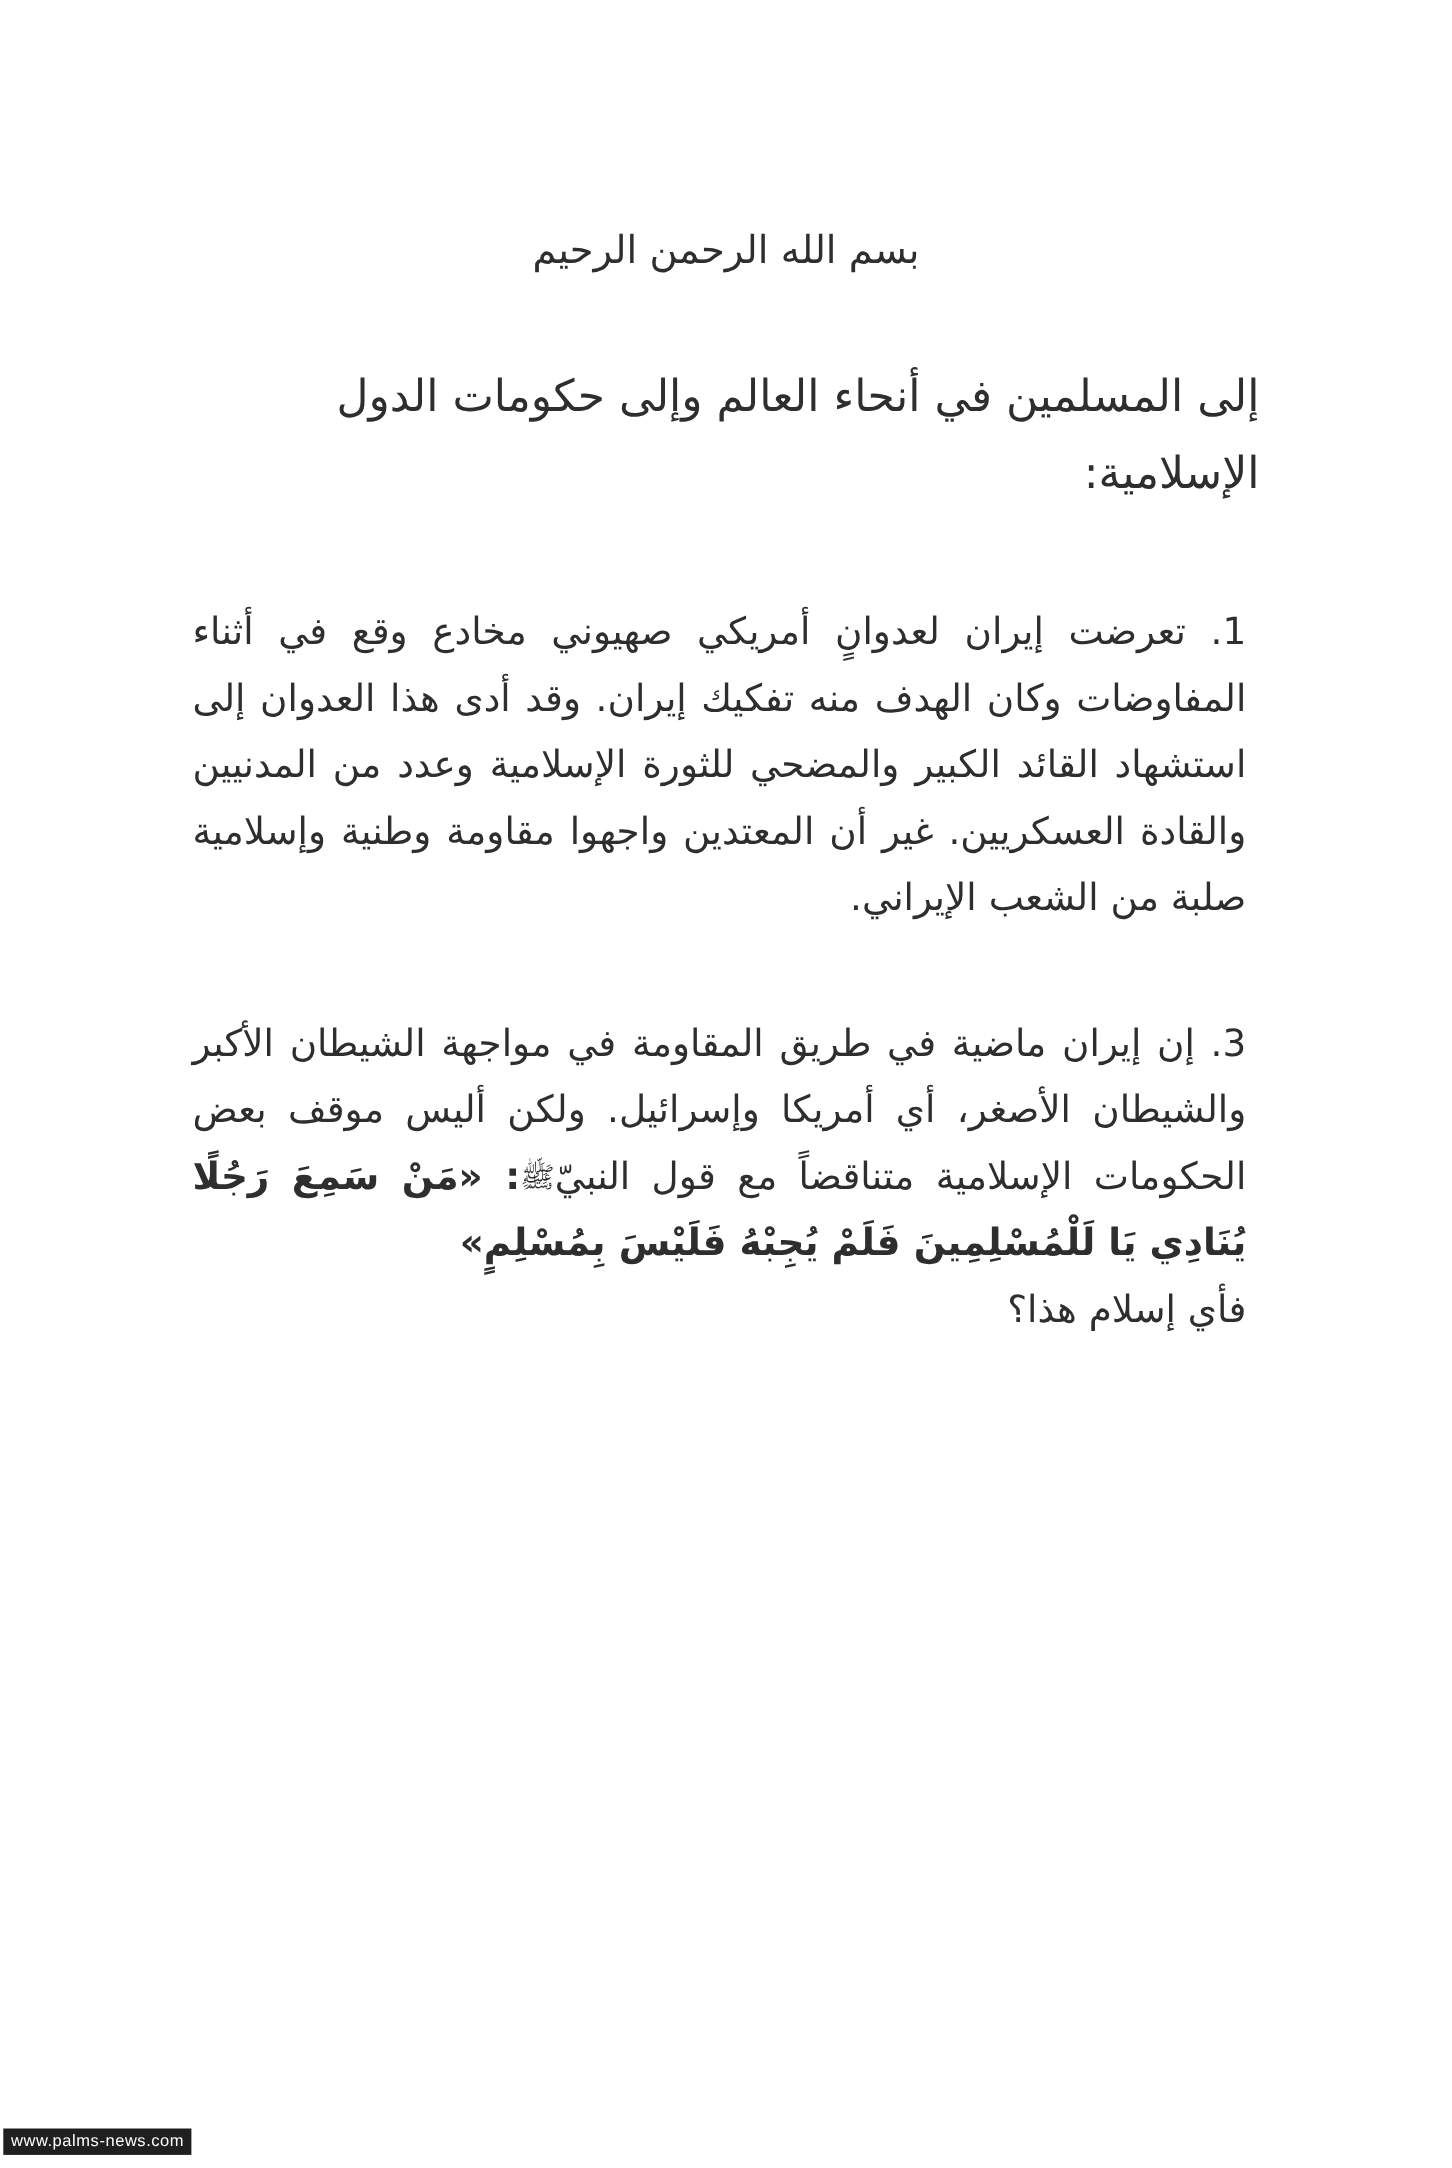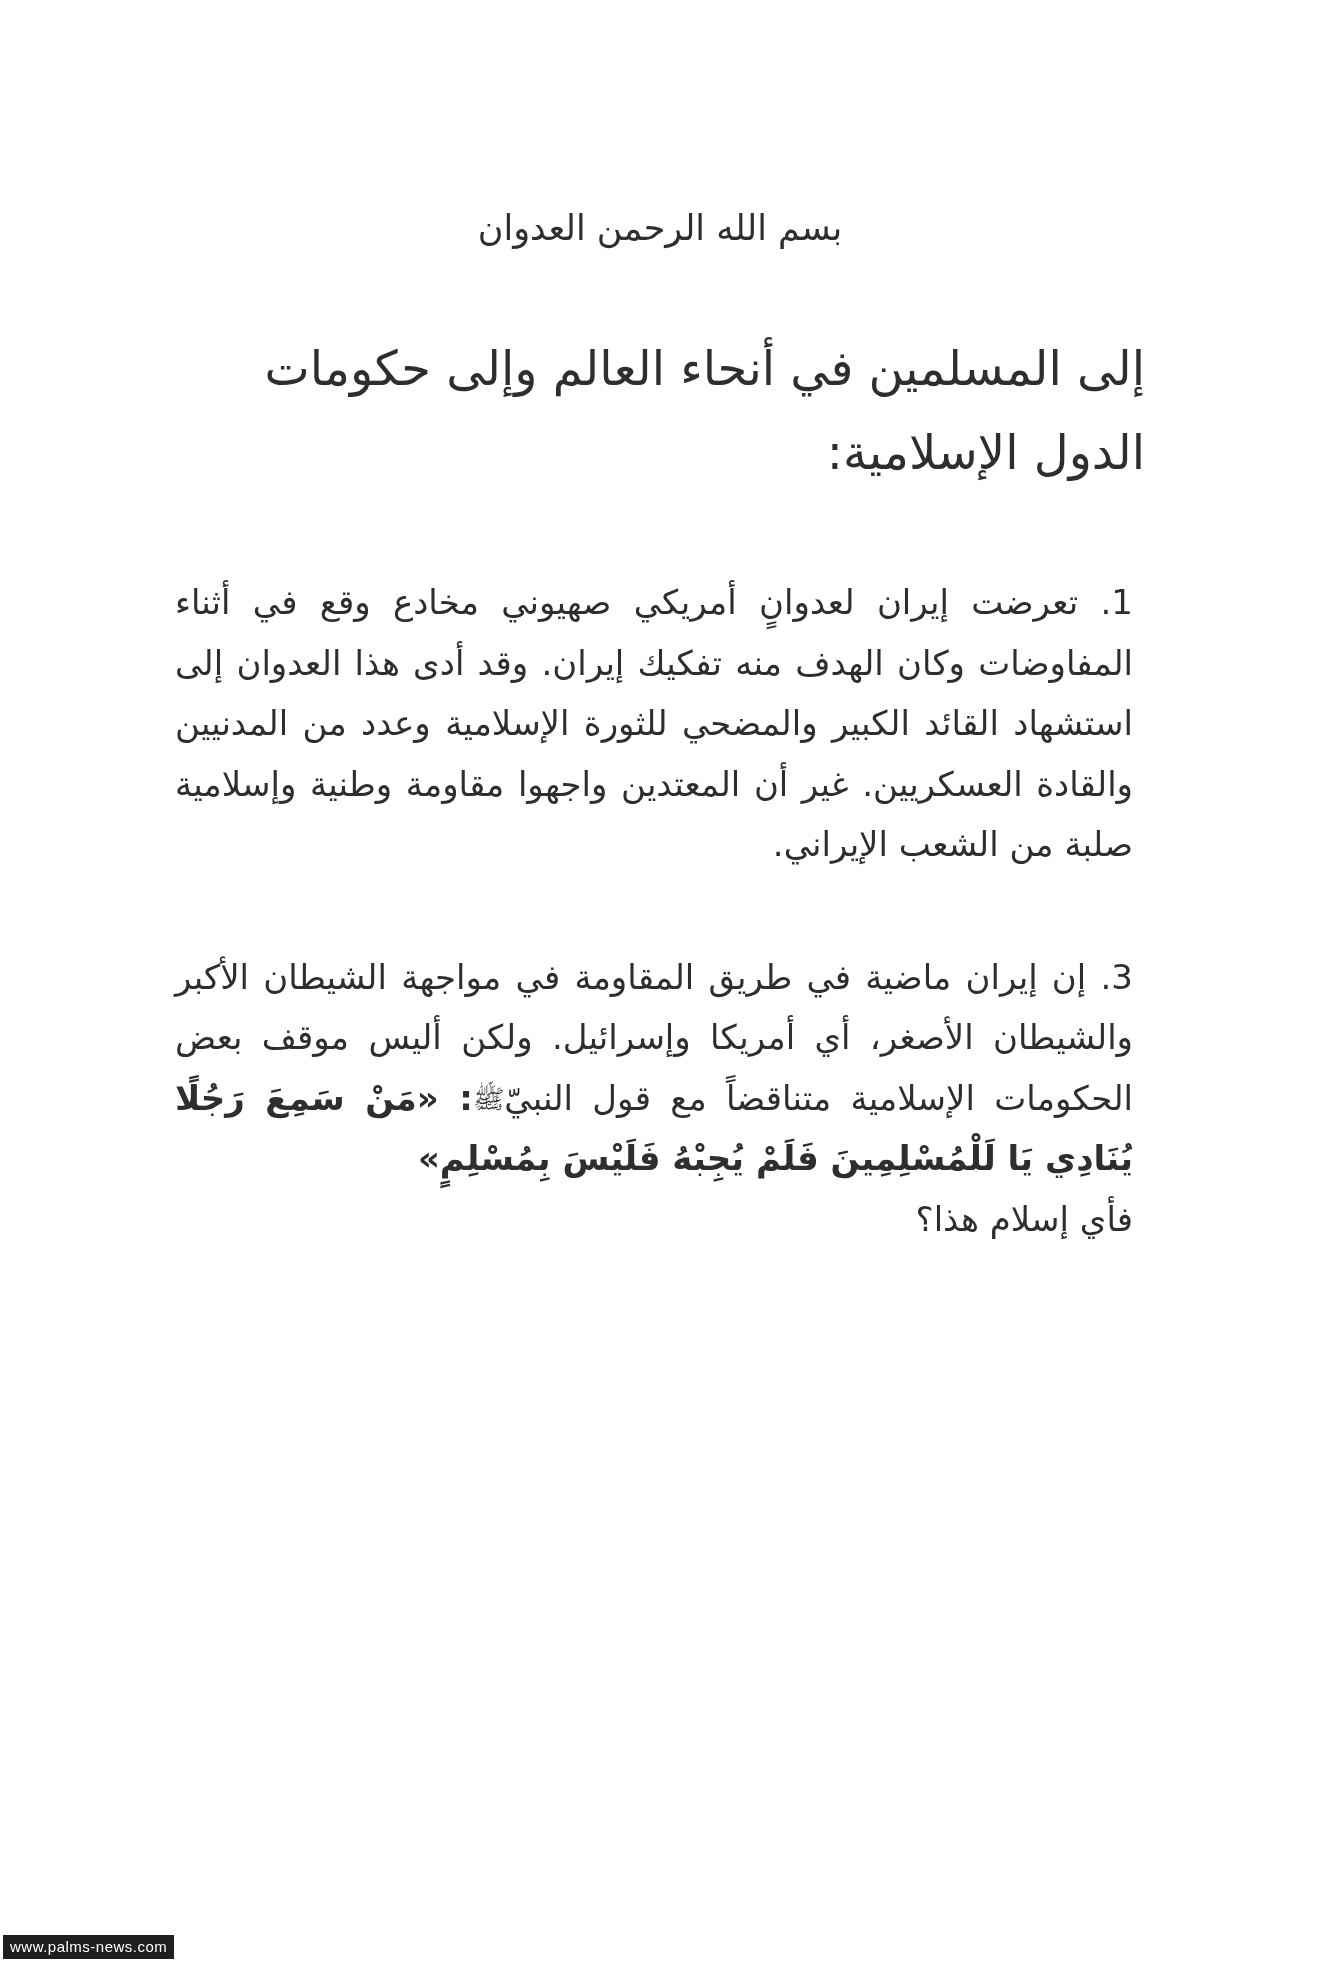--- a/index.html
+++ b/index.html
@@ -30,21 +30,21 @@
   }
   .bismillah {
     font-size: 35px;
     line-height: 1.6;
     color: #2e2e2e;
     text-align: center;
     margin: 0 0 70px 0;
     letter-spacing: 0;
   }
   .salutation {
-    font-size: 48px;
+    font-size: 40px;
     line-height: 1.75;
     color: #2e2e2e;
     margin: 0 0 78px 0;
     text-align: right;
   }
   .para {
     font-size: 34px;
     line-height: 1.78;
     color: #2e2e2e;
     margin: 0 12px 72px 0;
@@ -78,21 +78,21 @@
     direction: ltr;
   }
 </style>
 </head>
 <body>
 
 <div class="page">
 
   <div class="content">
 
-    <p class="bismillah">بسم الله الرحمن العدوان</p>
+    <p class="bismillah">بسم الله الرحمن الرحيم</p>
 
     <p class="salutation">إلى المسلمين في أنحاء العالم وإلى حكومات الدول الإسلامية:</p>
 
     <p class="para">1. تعرضت إيران لعدوانٍ أمريكي صهيوني مخادع وقع في أثناء المفاوضات وكان الهدف منه تفكيك إيران. وقد أدى هذا العدوان إلى استشهاد القائد الكبير والمضحي للثورة الإسلامية وعدد من المدنيين والقادة العسكريين. غير أن المعتدين واجهوا مقاومة وطنية وإسلامية صلبة من الشعب الإيراني.</p>
 
 
     <p class="para">
       <span>3. إن إيران ماضية في طريق المقاومة في مواجهة الشيطان الأكبر والشيطان الأصغر، أي أمريكا وإسرائيل. ولكن أليس موقف بعض الحكومات الإسلامية متناقضاً مع قول النبيّ</span><span class="sallallahu">ﷺ</span><span class="hadith">: «مَنْ سَمِعَ رَجُلًا يُنَادِي يَا لَلْمُسْلِمِينَ فَلَمْ يُجِبْهُ فَلَيْسَ بِمُسْلِمٍ»</span>
       <span class="tail">فأي إسلام هذا؟</span>
     </p>

